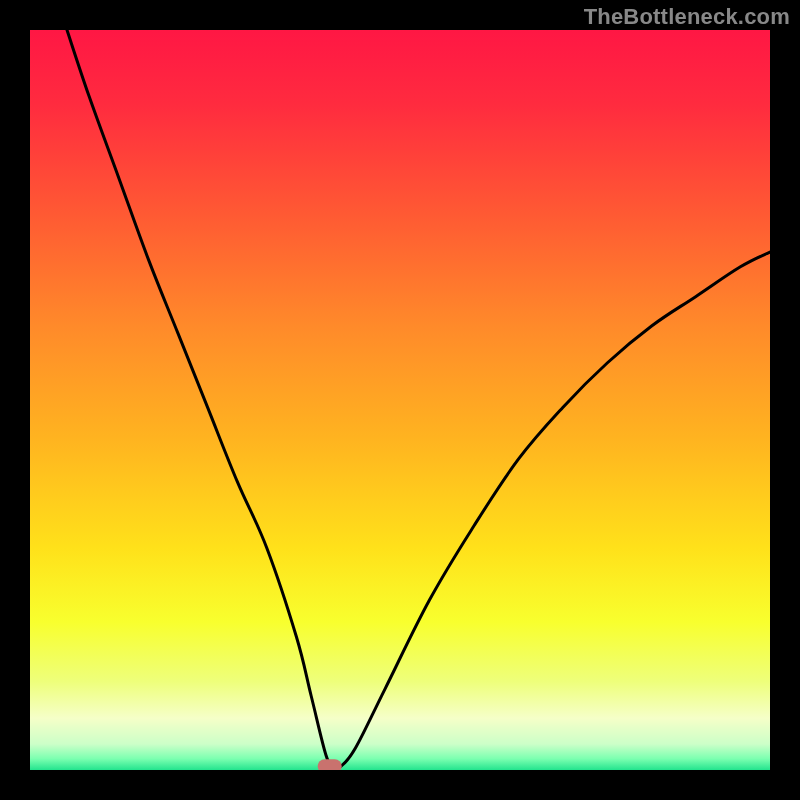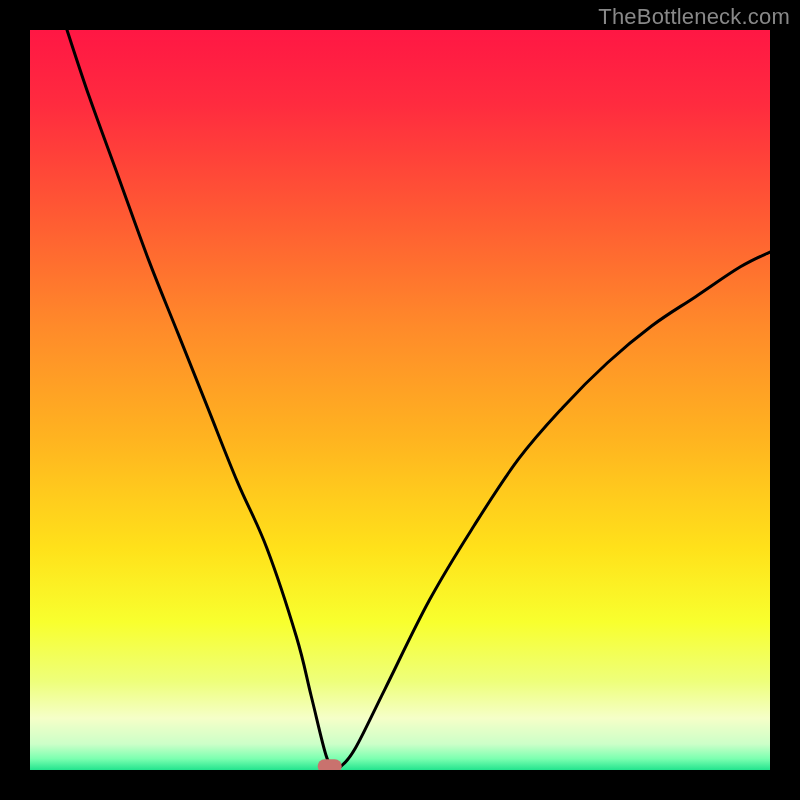--- a/index.html
+++ b/index.html
@@ -29,21 +29,21 @@
   }
   .plot svg {
     display: block;
   }
   .watermark {
     position: absolute;
     top: 4px;
     right: 10px;
     color: #888;
     font-size: 22px;
-    font-weight: 400;
+    font-weight: 700;
     letter-spacing: 0.2px;
     user-select: none;
   }
 </style>
 </head>
 <body>
 
 <div class="frame">
 
   <div class="plot">

